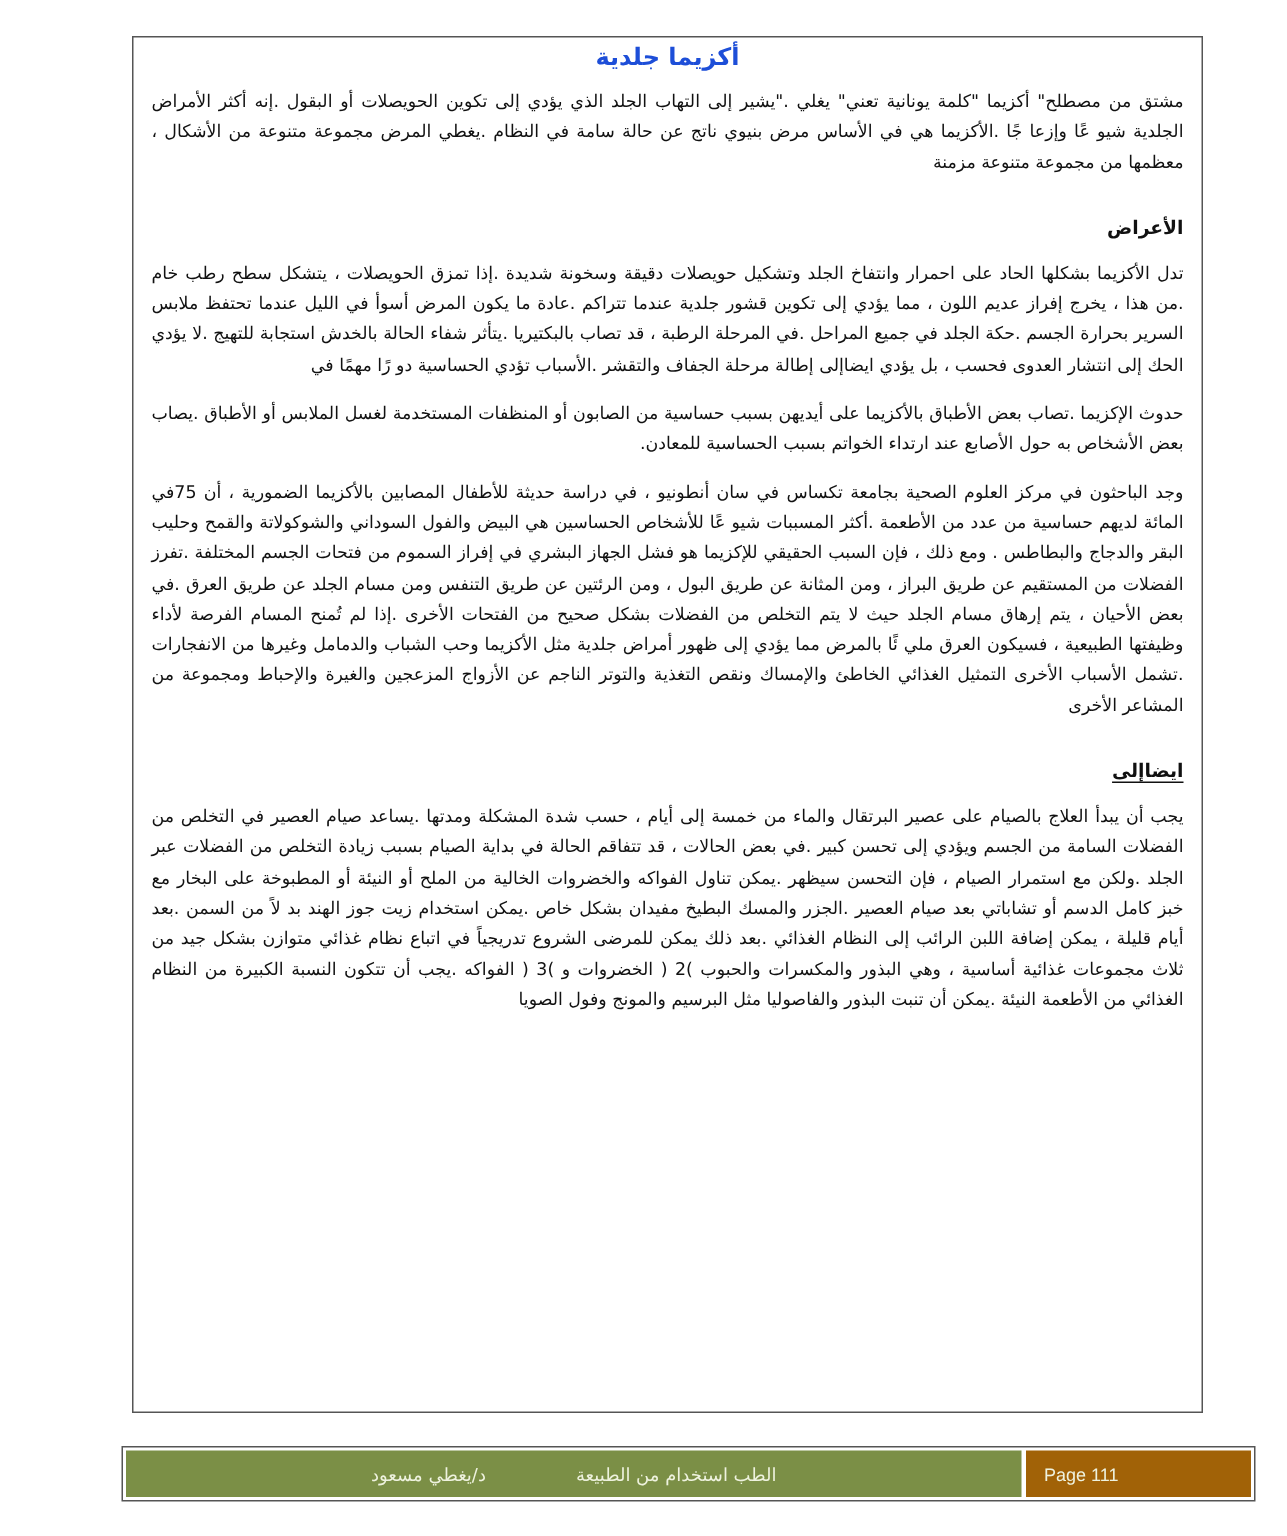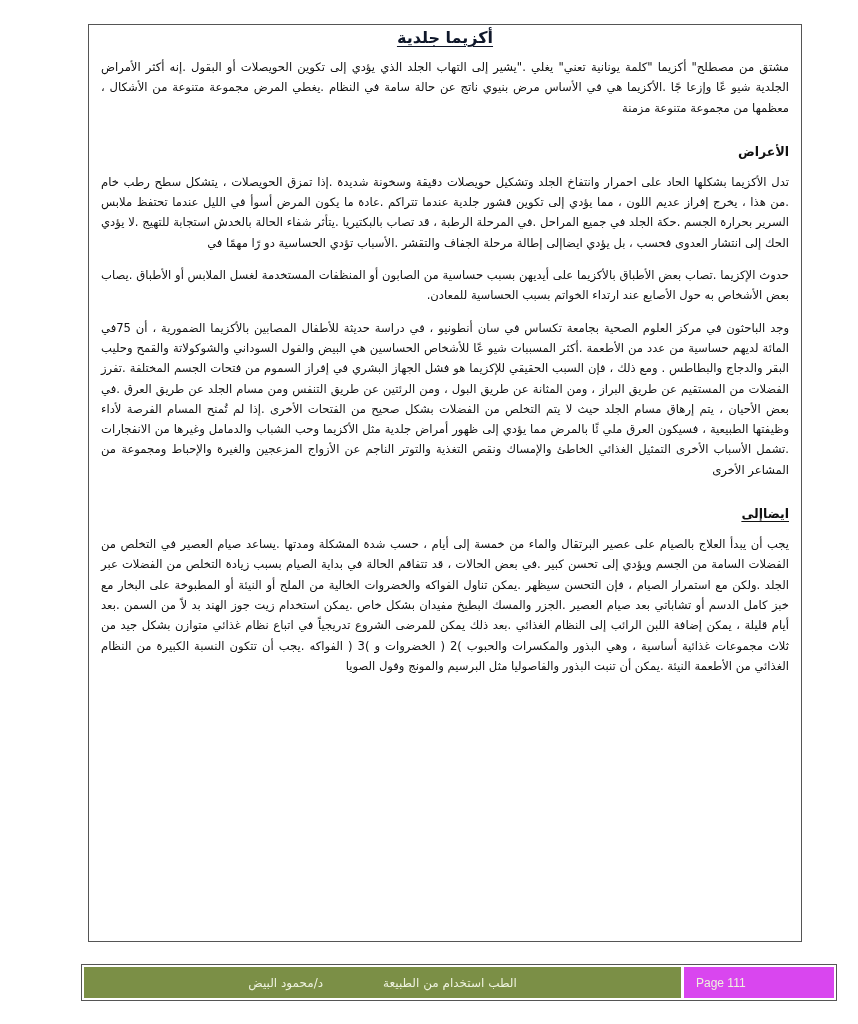--- a/index.html
+++ b/index.html
@@ -21,24 +21,23 @@
     top: 24px;
     width: 714px;
     height: 918px;
     border: 1px solid #555;
     box-sizing: border-box;
     padding: 2px 12px 0 12px;
     direction: rtl;
   }
   .title {
     text-align: center;
-    color: #0f172a;
+    color: #1d4ed8;
     font-weight: bold;
     font-size: 16px;
-    text-decoration: underline;
     text-underline-offset: 3px;
     margin: 0 0 8px 0;
     line-height: 22px;
   }
   .para {
     font-size: 11.6px;
     line-height: 20.3px;
     text-align: justify;
     text-align-last: right;
     margin: 0 0 12px 0;
@@ -73,21 +72,21 @@
     justify-content: center;
     direction: rtl;
     color: #eef2de;
     font-size: 12px;
     letter-spacing: 2.5px;
     gap: 60px;
     margin-left: 0;
   }
   .footer-page {
     width: 150px;
-    background: #d946ef;
+    background: #a16207;
     margin-left: 3px;
     display: flex;
     align-items: center;
     padding-left: 12px;
     box-sizing: border-box;
     color: #eef2de;
     font-size: 12px;
     font-family: "Liberation Sans", sans-serif;
   }
 </style>
@@ -105,16 +104,16 @@
   <p class="para">حدوث الإكزيما .تصاب بعض الأطباق بالأكزيما على أيديهن بسبب حساسية من الصابون أو المنظفات المستخدمة لغسل الملابس أو الأطباق .يصاب بعض الأشخاص به حول الأصابع عند ارتداء الخواتم بسبب الحساسية للمعادن.</p>
   <p class="para">وجد الباحثون في مركز العلوم الصحية بجامعة تكساس في سان أنطونيو ، في دراسة حديثة للأطفال المصابين بالأكزيما الضمورية ، أن 75في المائة لديهم حساسية من عدد من الأطعمة .أكثر المسببات شيو عًا للأشخاص الحساسين هي البيض والفول السوداني والشوكولاتة والقمح وحليب البقر والدجاج والبطاطس . ومع ذلك ، فإن السبب الحقيقي للإكزيما هو فشل الجهاز البشري في إفراز السموم من فتحات الجسم المختلفة .تفرز الفضلات من المستقيم عن طريق البراز ، ومن المثانة عن طريق البول ، ومن الرئتين عن طريق التنفس ومن مسام الجلد عن طريق العرق .في بعض الأحيان ، يتم إرهاق مسام الجلد حيث لا يتم التخلص من الفضلات بشكل صحيح من الفتحات الأخرى .إذا لم تُمنح المسام الفرصة لأداء وظيفتها الطبيعية ، فسيكون العرق ملي ئًا بالمرض مما يؤدي إلى ظهور أمراض جلدية مثل الأكزيما وحب الشباب والدمامل وغيرها من الانفجارات .تشمل الأسباب الأخرى التمثيل الغذائي الخاطئ والإمساك ونقص التغذية والتوتر الناجم عن الأزواج المزعجين والغيرة والإحباط ومجموعة من المشاعر الأخرى</p>
 
   <div class="heading underline">ايضاإلى</div>
   <p class="para">يجب أن يبدأ العلاج بالصيام على عصير البرتقال والماء من خمسة إلى أيام ، حسب شدة المشكلة ومدتها .يساعد صيام العصير في التخلص من الفضلات السامة من الجسم ويؤدي إلى تحسن كبير .في بعض الحالات ، قد تتفاقم الحالة في بداية الصيام بسبب زيادة التخلص من الفضلات عبر الجلد .ولكن مع استمرار الصيام ، فإن التحسن سيظهر .يمكن تناول الفواكه والخضروات الخالية من الملح أو النيئة أو المطبوخة على البخار مع خبز كامل الدسم أو تشاباتي بعد صيام العصير .الجزر والمسك البطيخ مفيدان بشكل خاص .يمكن استخدام زيت جوز الهند بد لاً من السمن .بعد أيام قليلة ، يمكن إضافة اللبن الرائب إلى النظام الغذائي .بعد ذلك يمكن للمرضى الشروع تدريجياً في اتباع نظام غذائي متوازن بشكل جيد من ثلاث مجموعات غذائية أساسية ، وهي البذور والمكسرات والحبوب )2 ( الخضروات و )3 ( الفواكه .يجب أن تتكون النسبة الكبيرة من النظام الغذائي  من الأطعمة النيئة .يمكن أن تنبت البذور والفاصوليا مثل البرسيم والمونج وفول الصويا</p>
 </div>
 
 <div class="footer">
   <div class="footer-main">
     <span>الطب استخدام من الطبيعة</span>
-    <span>د/محمود البيض</span>
+    <span>د/يغطي مسعود</span>
   </div>
   <div class="footer-page">Page 111</div>
 </div>
 
 </body></html>

